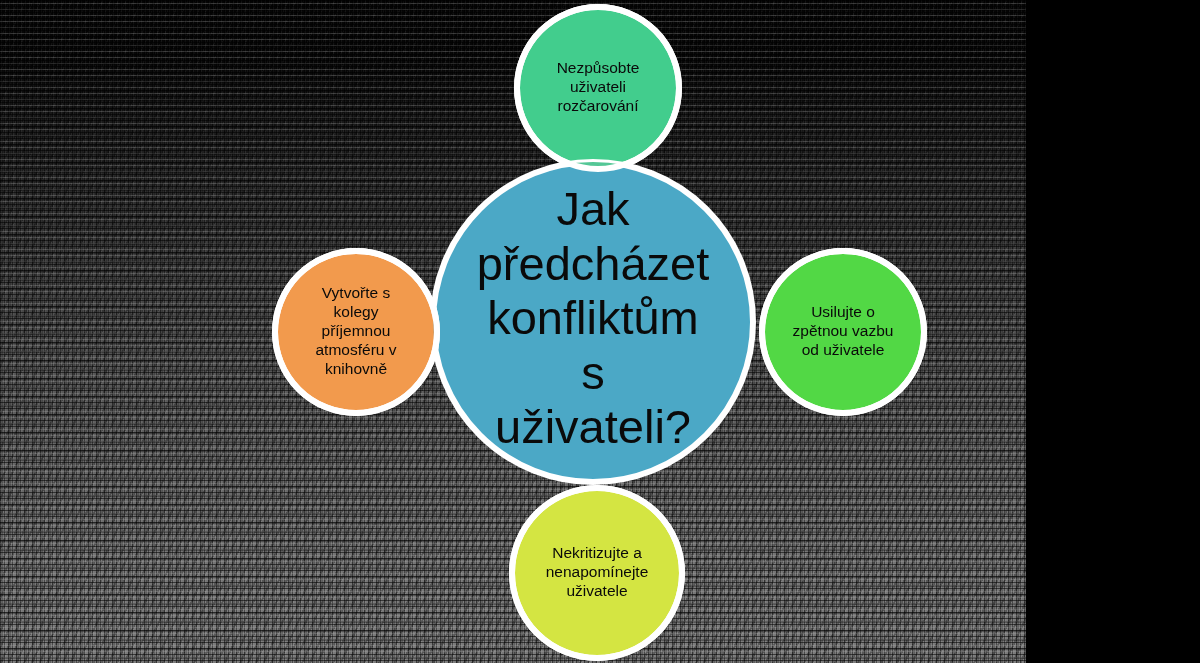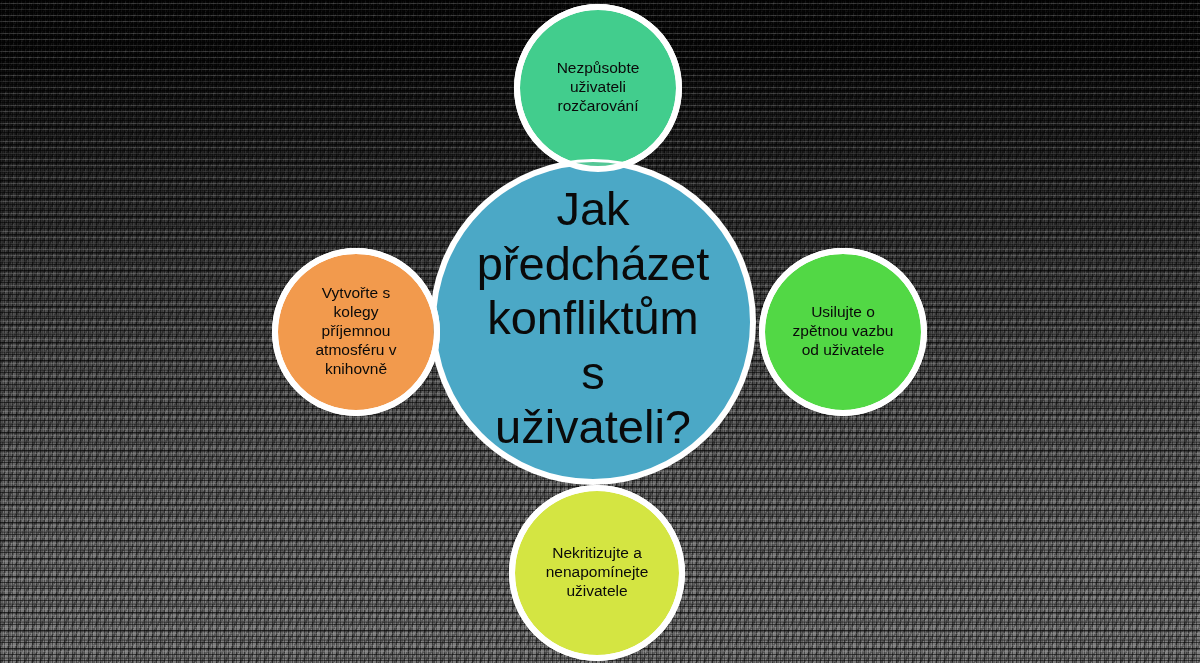--- a/index.html
+++ b/index.html
@@ -3,21 +3,21 @@
 <meta charset="utf-8">
 <title>Jak předcházet konfliktům s uživateli?</title>
 <style>
   html, body {
     margin: 0;
     padding: 0;
     background: #000;
   }
   #stage {
     position: relative;
-    width: 1200px;
+    width: 1026px;
     height: 663px;
     overflow: hidden;
     font-family: "Liberation Sans", sans-serif;
     background: #111;
   }
 
   
   .bg-base {
     position: absolute;
     inset: 0;

